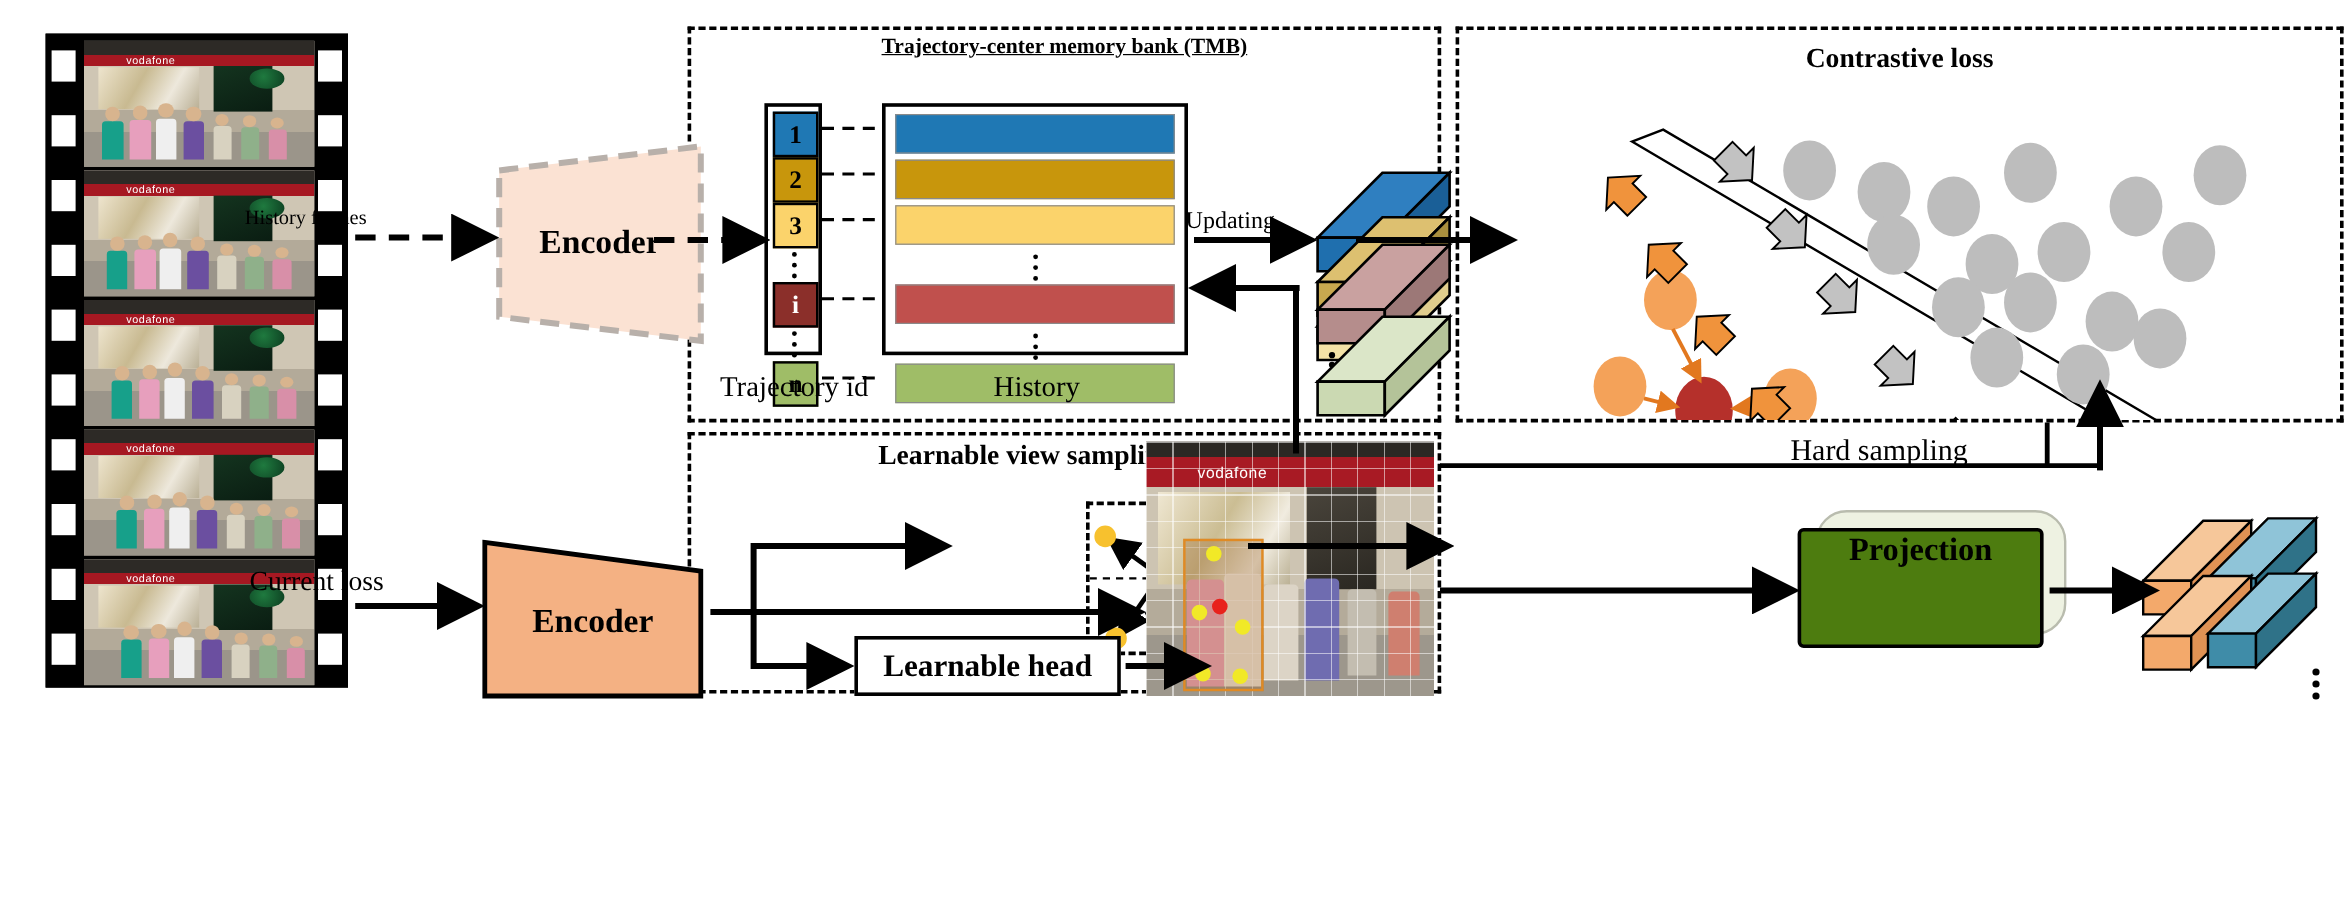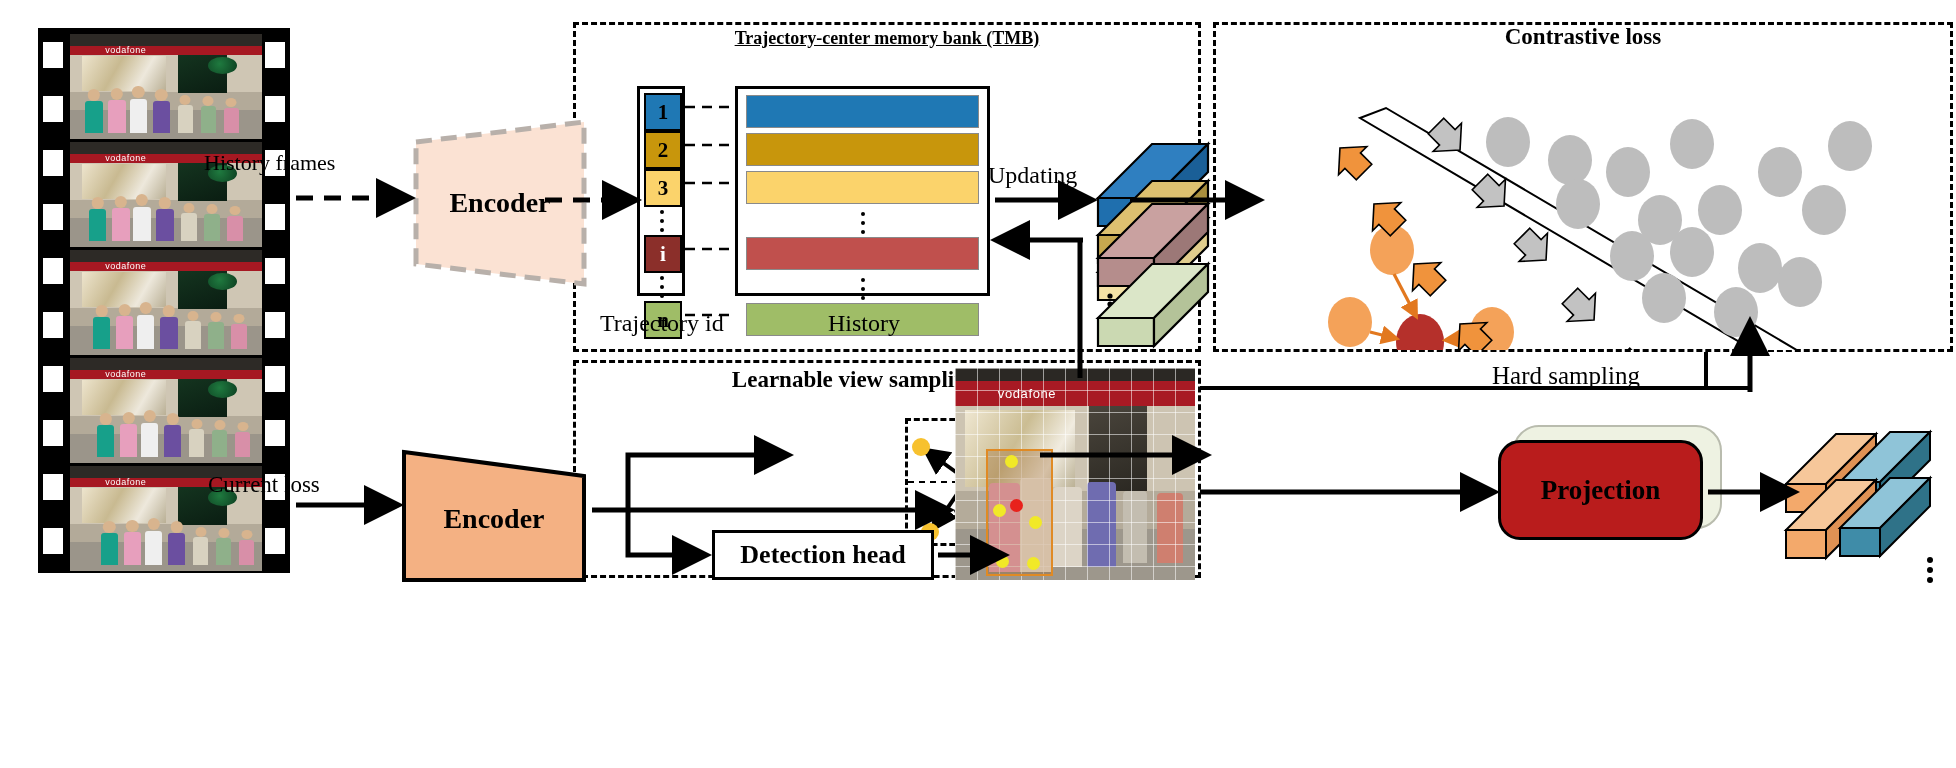--- a/index.html
+++ b/index.html
@@ -69,22 +69,22 @@
   #lvscell{position:absolute;border:3px dashed #000;box-sizing:border-box;}
 
   
   #dethead{position:absolute;border:3px solid #000;background:#fff;
            display:flex;align-items:center;justify-content:center;
            font-weight:bold;box-sizing:border-box;}
 
   
   #projshadow{position:absolute;background:#eef2e2;border:2px solid #b9bcae;
               border-radius:26px;}
-  #projbox{position:absolute;background:#b91c1c;border:3px solid #000;
-           border-radius:22px;display:flex;align-items:center;justify-content:center;
+  #projbox{position:absolute;background:#4d7c0f;border:3px solid #000;
+           border-radius:5px;display:flex;align-items:flex-start;justify-content:center;
            font-weight:bold;box-sizing:border-box;}
 
   
   #curframe{position:absolute;overflow:hidden;background:#a9a296;}
   #curframe .grid{position:absolute;inset:0;
      background-image:
        repeating-linear-gradient(to right, rgba(255,255,255,.55) 0 1px, transparent 1px 22px),
        repeating-linear-gradient(to bottom, rgba(255,255,255,.55) 0 1px, transparent 1px 22px);}
   #curframe .bbox{position:absolute;border:2px solid #e08a24;background:rgba(150,90,30,.30);}
   .ydot{position:absolute;width:13px;height:13px;border-radius:50%;background:#f1e927;}
@@ -194,40 +194,40 @@
       <div class="ped" style="left:88%;width:8%;height:24%;background:#d88fa8"></div>
     </div>
       </div>
   </div>
 </div>
 
 <div class="panel" id="panel-tmb" style="left:573px;top:22px;width:628px;height:330px;"></div>
 <div class="panel-title" style="left:573px;top:28px;width:628px;text-align:center;font-size:18px;text-decoration:underline;">Trajectory-center memory bank (TMB)</div>
 
 <div class="panel" id="panel-contrastive" style="left:1213px;top:22px;width:740px;height:330px;"></div>
-<div class="panel-title" style="left:1213px;top:24px;width:740px;text-align:center;font-size:23px;">Contrastive loss</div>
+<div class="panel-title" style="left:1213px;top:36px;width:740px;text-align:center;font-size:23px;">Contrastive loss</div>
 
 <div class="panel" id="panel-lvs" style="left:573px;top:360px;width:628px;height:218px;"></div>
 <div class="panel-title" style="left:573px;top:367px;width:628px;text-align:center;font-size:23px;">Learnable view sampling (LVS)</div>
 
 <div class="encoder" style="left:412px;top:118px;width:176px;height:170px;">
   <svg width="176" height="170" style="position:absolute;left:0;top:0">
     <polygon points="4,24 172,4 172,166 4,146" fill="#fbe2d3" stroke="#b8b0aa" stroke-width="5" stroke-dasharray="16 9"></polygon>
   </svg>
   <span class="etext lbl bold" style="font-size:28px">Encoder</span>
 </div>
 
 <div class="encoder" style="left:400px;top:430px;width:188px;height:155px;">
   <svg width="188" height="155" style="position:absolute;left:0;top:0">
     <polygon points="4,22 184,46 184,150 4,150" fill="#f4b183" stroke="#000" stroke-width="4"></polygon>
   </svg>
   <span class="etext lbl bold" style="font-size:28px;margin-top:22px">Encoder</span>
 </div>
 
-<span class="lbl abs" style="left:204px;top:150px;font-size:22px">History frames</span>
+<span class="lbl abs" style="left:204px;top:172px;font-size:17px">History frames</span>
 <span class="lbl abs" style="left:208px;top:472px;font-size:23px">Current loss</span>
 
 <div id="idcol" style="left:637px;top:86px;width:48px;height:210px;">
   <div class="idbox" style="left:4px;top:4px;background:#1f78b4">
     <span>1</span>
     </div>
   <div class="idbox" style="left:4px;top:42px;background:#c8960c">
     <span>2</span>
     </div>
   <div class="idbox" style="left:4px;top:80px;background:#fbd36b">
@@ -265,21 +265,21 @@
     <i></i>
       <i></i>
       <i></i>
     </div>
   <div class="memrow" style="top:214px;right:8px;background:#9fbd67"></div>
 </div>
 
 <span class="lbl abs" style="left:600px;top:310px;font-size:24px">Trajectory id</span>
 <span class="lbl abs" style="left:828px;top:310px;font-size:24px">History</span>
 
-<span class="lbl abs" style="left:988px;top:162px;font-size:24px">Updating</span>
+<span class="lbl abs" style="left:988px;top:173px;font-size:20px">Updating</span>
 
 <svg class="prism" style="left:1090px;top:80px;width:130px;height:240px" viewBox="0 0 130 240">
 
   <g>
       <polygon points="8,118 62,64 118,64 64,118" fill="#2f7fc0" stroke="#000" stroke-width="2.2"></polygon>
     <polygon points="8,118 64,118 64,146 8,146" fill="#1f6fae" stroke="#000" stroke-width="2.2"></polygon>
     <polygon points="64,118 118,64 118,92 64,146" fill="#1a5f97" stroke="#000" stroke-width="2.2"></polygon>
     </g>
 
   <g>
@@ -432,21 +432,21 @@
   <circle cx="103" cy="32" r="9" fill="#f7c12e"></circle>
   <circle cx="128" cy="100" r="9" fill="#f7c12e"></circle>
   <circle cx="50" cy="132" r="9" fill="#f7c12e"></circle>
   <circle cx="89" cy="137" r="9" fill="#f7c12e"></circle>
   <circle cx="126" cy="139" r="9" fill="#f7c12e"></circle>
   <circle cx="87" cy="80" r="9" fill="#e8221c"></circle>
 </svg>
 <span class="lbl abs" style="left:1050px;top:472px;font-size:25px">Offsets</span>
 
 <div id="dethead" style="left:712px;top:530px;width:222px;height:50px;font-size:26px">
-  <span>Detection head</span>
+  <span>Learnable head</span>
 </div>
 
 <div id="curframe" style="left:955px;top:368px;width:240px;height:212px">
   <div style="position:absolute;inset:0;background:
        linear-gradient(to bottom,#2b2824 0 6%, #a81a24 6% 18%, #cdc4b2 18% 58%, #b4ab9a 58% 76%, #9d978c 76% 100%)"></div>
   <div style="position:absolute;left:4%;top:20%;width:46%;height:36%;
        background:linear-gradient(120deg,#efe7d2,#cbbd93 45%,#f1ece0 75%,#bbb195)"></div>
   <div style="position:absolute;left:56%;top:18%;width:24%;height:40%;
        background:linear-gradient(160deg,#4a453c,#2a2721)"></div>
   <div style="position:absolute;left:9%;top:6.5%;width:42%;height:11%;color:#fff;

